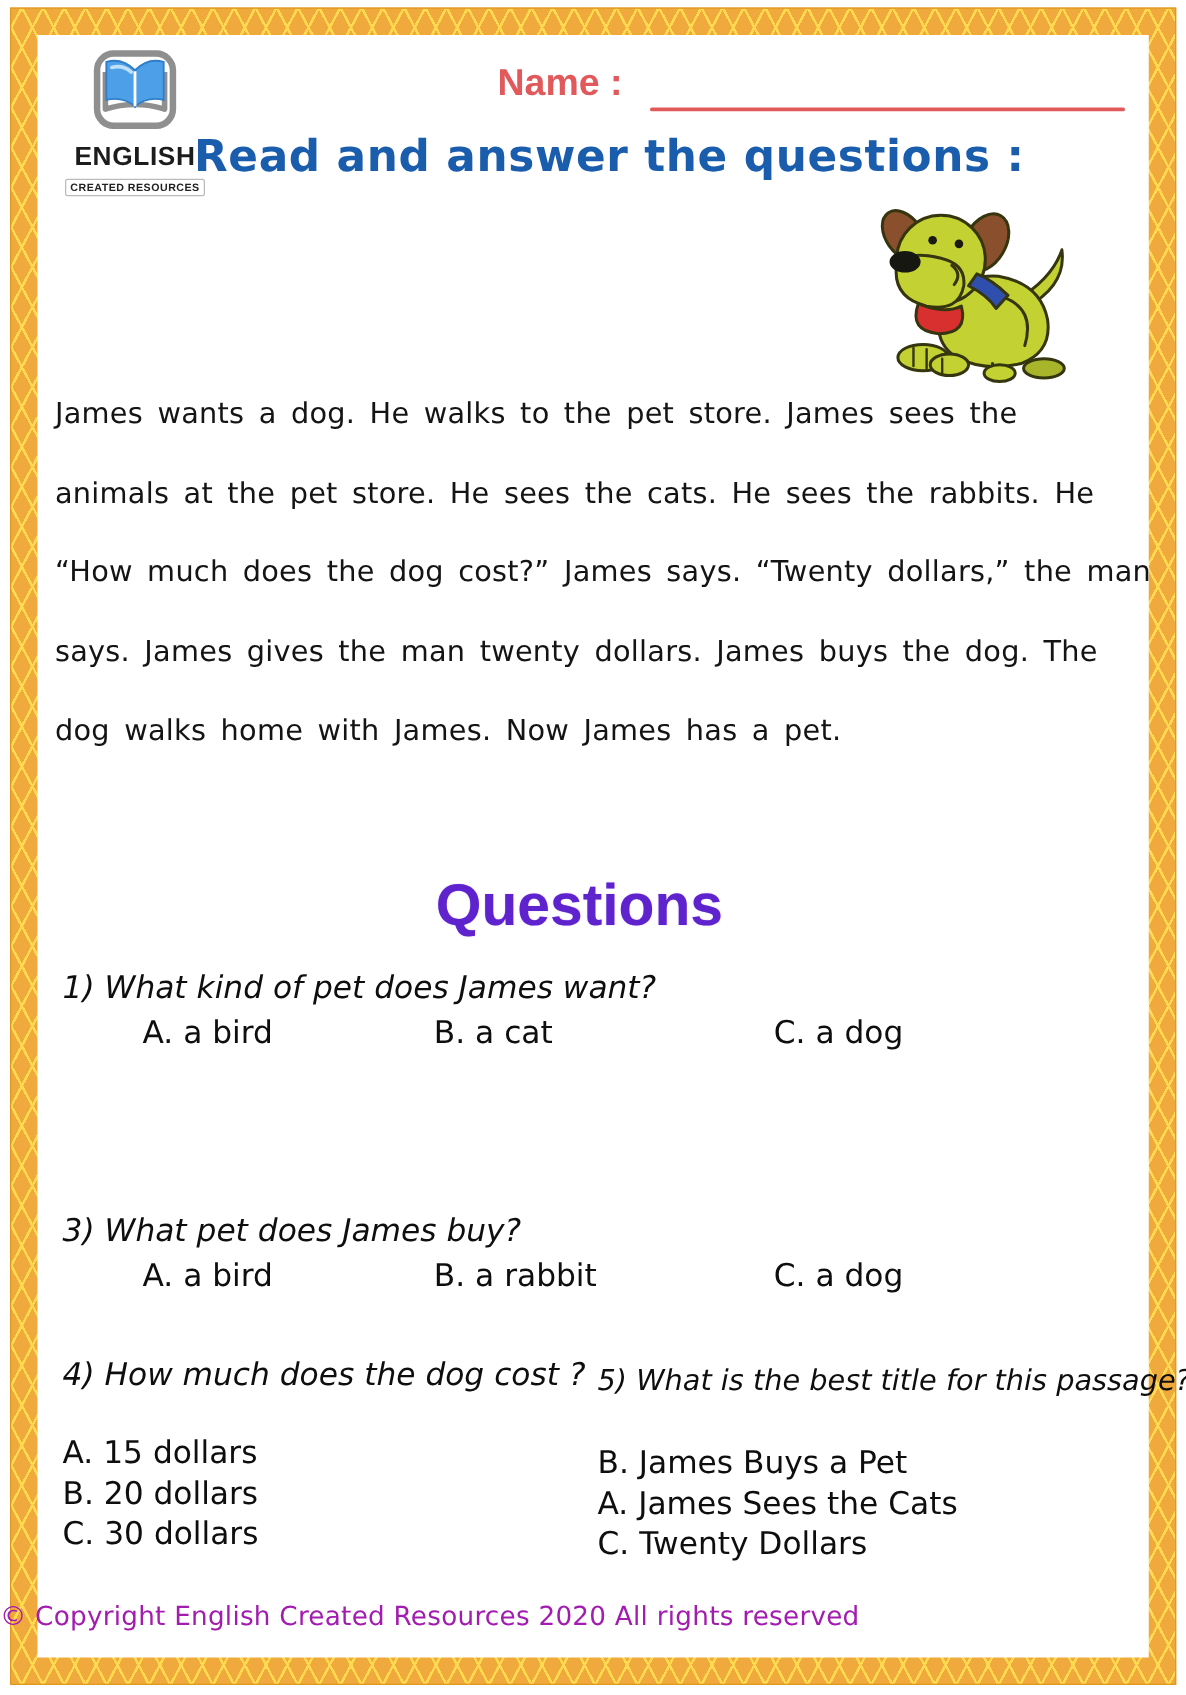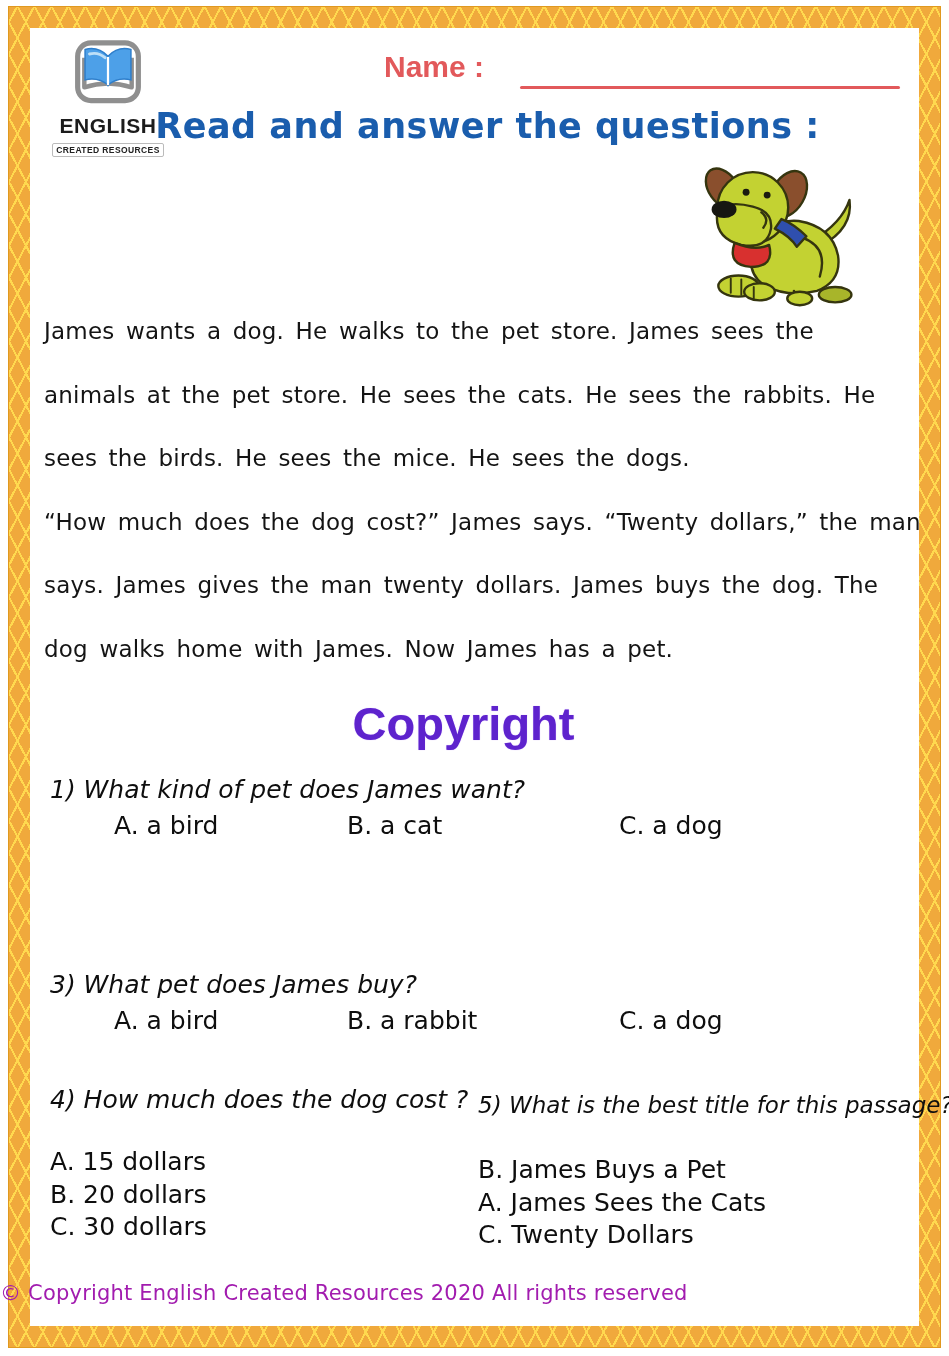--- a/index.html
+++ b/index.html
@@ -16,21 +16,21 @@
       repeating-linear-gradient(118deg, rgba(255,217,79,0) 0 6px, #ffd94f 6px 8px, rgba(255,217,79,0) 8px 15px),
       repeating-linear-gradient(62deg, rgba(255,217,79,0) 0 6px, #ffd94f 6px 8px, rgba(255,217,79,0) 8px 15px);
     border:1px solid #e0991f;
   }
   .frame-inner{position:absolute;inset:21px;background:#ffffff;}
   
   .logo{position:absolute;left:46px;top:34px;width:124px;text-align:center;}
   .logo-title{font-family:"Liberation Sans",sans-serif;font-weight:bold;font-size:21px;letter-spacing:.5px;color:#1c1c1c;margin-top:2px;}
   .logo-sub{font-family:"Liberation Sans",sans-serif;font-weight:bold;font-size:8.5px;letter-spacing:.4px;color:#222;border:1px solid #bbb;border-radius:2px;display:inline-block;padding:1px 3px;margin-top:1px;}
   
-  .name-label{position:absolute;left:384px;top:50px;font-family:"Liberation Sans",sans-serif;font-weight:bold;font-size:30px;color:#e2595b;}
+  .name-label{position:absolute;left:398px;top:50px;font-family:"Liberation Sans",sans-serif;font-weight:bold;font-size:30px;color:#e2595b;}
   .name-line{position:absolute;left:520px;top:86px;width:380px;height:3px;background:#e2595b;border-radius:2px;}
   
   .title{position:absolute;left:0;right:0;top:106px;text-align:center;padding-left:26px;
     font-weight:bold;font-size:35px;color:#1a5dad;letter-spacing:.5px;}
   
   .dog{position:absolute;left:698px;top:152px;width:168px;height:158px;}
   
   .passage{position:absolute;left:44px;top:300px;width:866px;}
   .pline{height:63.5px;line-height:63.5px;font-size:23px;letter-spacing:.2px;word-spacing:4px;white-space:nowrap;color:#141414;}
   
@@ -100,27 +100,26 @@
         <ellipse cx="27" cy="60" rx="13" ry="9" fill="#171712" stroke="none"></ellipse>
         <circle cx="50" cy="42" r="3.6" fill="#1a1a10" stroke="none"></circle>
         <circle cx="72" cy="45" r="3.6" fill="#1a1a10" stroke="none"></circle>
       </g>
     </svg>
   </div>
 
   <div class="passage">
     <div class="pline">James wants a dog. He walks to the pet store. James sees the</div>
     <div class="pline">animals at the pet store. He sees the cats. He sees the rabbits. He</div>
-    <div class="pline">sees the birds. He sees the mice. He sees the dogs.</div>
     <div class="pline">“How much does the dog cost?” James says. “Twenty dollars,” the man</div>
     <div class="pline">says. James gives the man twenty dollars. James buys the dog. The</div>
     <div class="pline">dog walks home with James. Now James has a pet.</div>
   </div>
 
-  <div class="q-heading">Copyright</div>
+  <div class="q-heading">Questions</div>
 
   <div class="q q1">
     <div class="q-text">1) What kind of pet does James want?</div>
     <div class="opt-row">
       <span class="opt">A. a bird</span>
       <span class="opt">B. a cat</span>
       <span class="opt">C. a dog</span>
     </div>
   </div>
 

